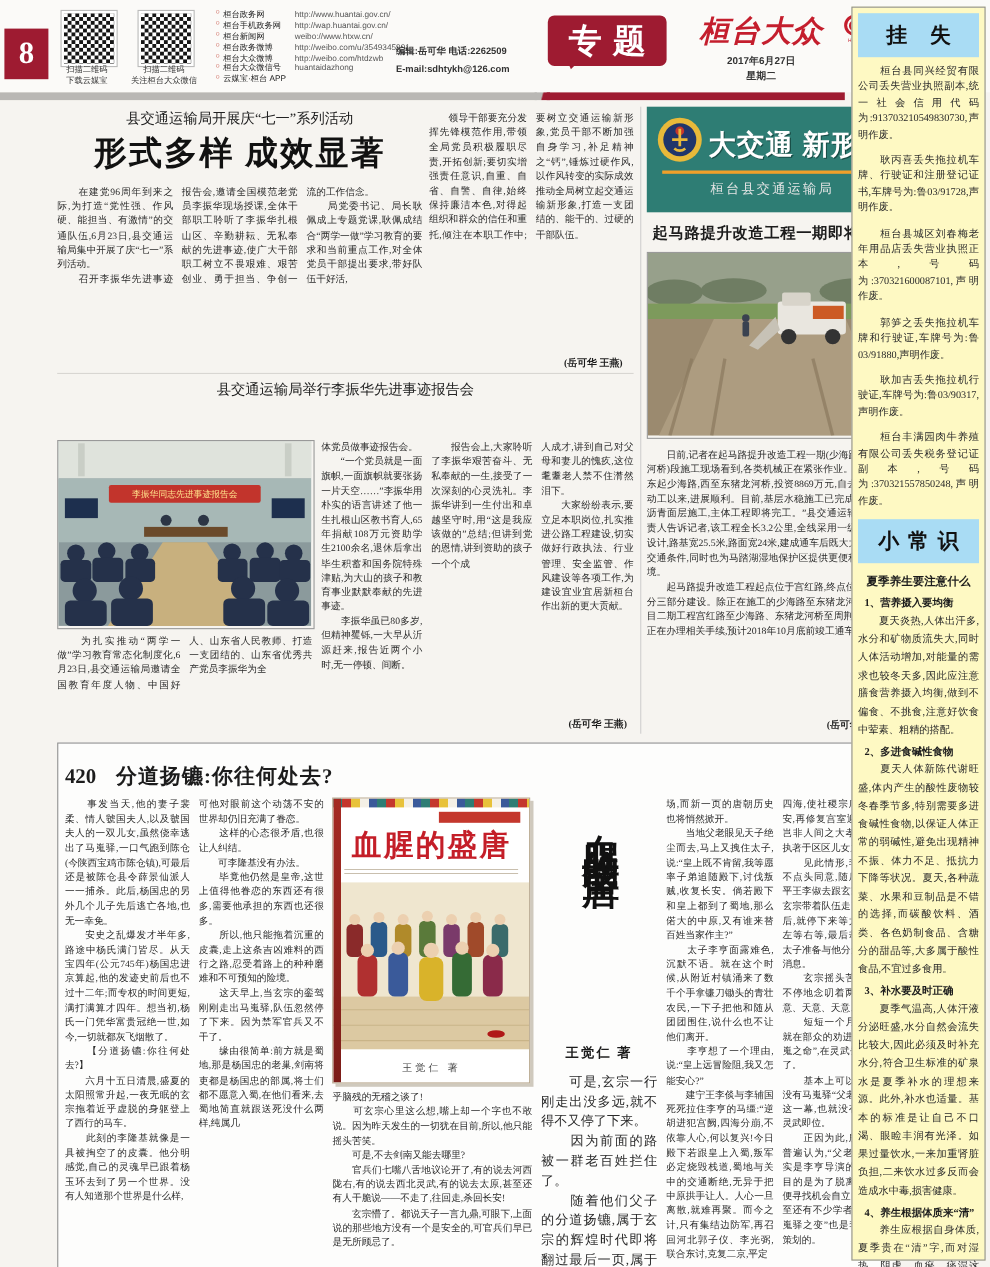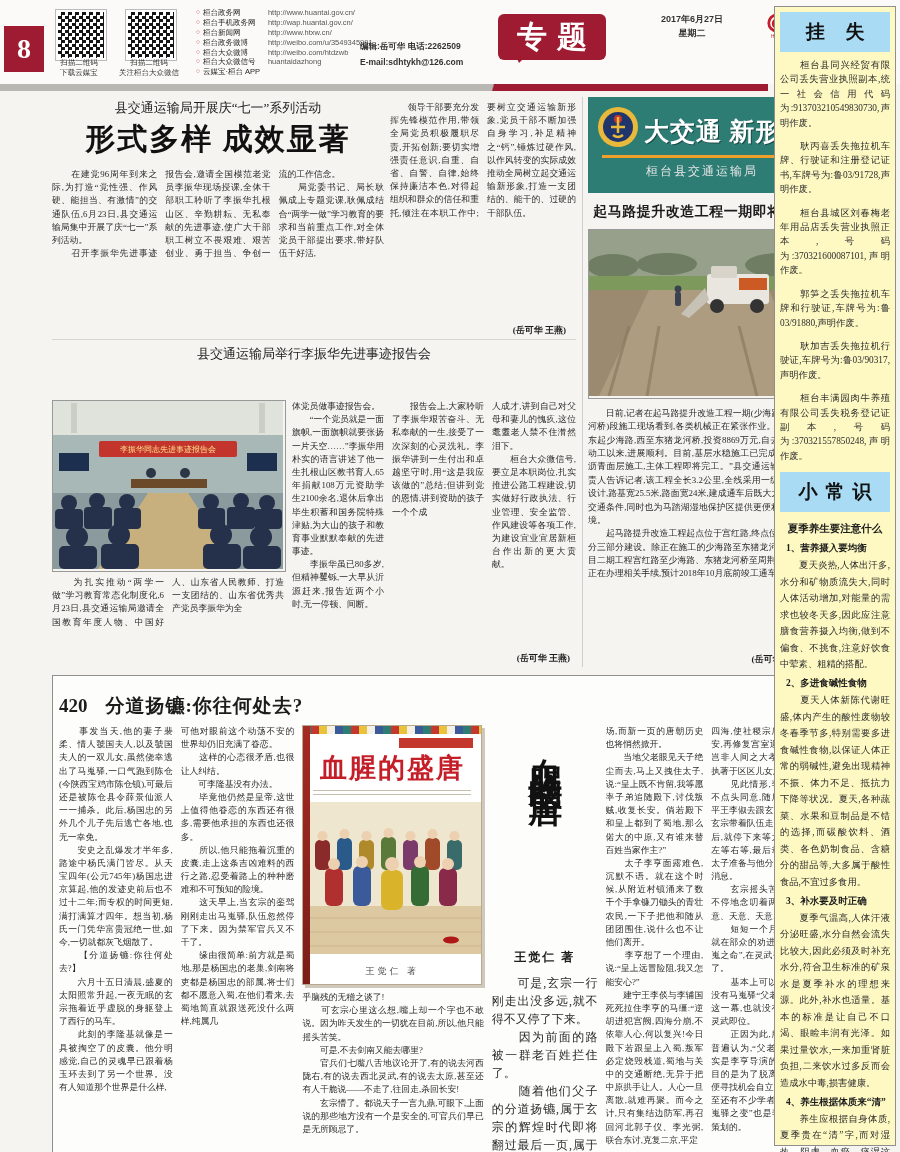--- a/index.html
+++ b/index.html
@@ -114,21 +114,21 @@
           <span class="lurl">http://www.huantai.gov.cn/</span>
         </div>
       <div class="linkrow">
           <span class="dot">○</span>
           <span class="lname">桓台手机政务网</span>
           <span class="lurl">http://wap.huantai.gov.cn/</span>
         </div>
       <div class="linkrow">
           <span class="dot">○</span>
           <span class="lname">桓台新闻网</span>
-          <span class="lurl">http://www.htxw.cn/</span>
+          <span class="lurl">weibo://www.htxw.cn/</span>
         </div>
       <div class="linkrow">
           <span class="dot">○</span>
           <span class="lname">桓台政务微博</span>
           <span class="lurl">http://weibo.com/u/3549345991</span>
         </div>
       <div class="linkrow">
           <span class="dot">○</span>
           <span class="lname">桓台大众微博</span>
           <span class="lurl">http://weibo.com/htdzwb</span>
@@ -146,20 +146,21 @@
     </div>
 
     <div class="editorblk">
       <div>编辑:岳可华 电话:2262509</div>
       <div>E-mail:sdhtykh@126.com</div>
     </div>
 
     <div class="badge">专题</div>
 
     <div class="paper">
+      <div class="papername">桓台大众</div>
       <svg class="paperlogo" viewBox="0 0 24 24">
         <path d="M12 3a9 9 0 1 0 9 9" fill="none" stroke="#c41e2d" stroke-width="3"></path>
         <path d="M12 8a4.5 4.5 0 1 0 4.5 4.5" fill="none" stroke="#c41e2d" stroke-width="2.4"></path>
       </svg>
       <div class="logosub">HTDZ</div>
       <div class="dateblk">
         <div>2017年6月27日</div>
         <div>星期二</div>
       </div>
     </div>
@@ -224,21 +225,21 @@
                   <rect x="190" y="145" width="38" height="23" rx="5"></rect>
               </g>
             </svg>
           </div>
           <div class="a2-caption jtext">　　为扎实推动“两学一做”学习教育常态化制度化,6月23日,县交通运输局邀请全国教育年度人物、中国好人、山东省人民教师、打造一支团结的、山东省优秀共产党员李振华为全</div>
           <div class="a2-c1 jtext">体党员做事迹报告会。
 　　“一个党员就是一面旗帜,一面旗帜就要张扬一片天空……”李振华用朴实的语言讲述了他一生扎根山区教书育人,65年捐献108万元资助学生2100余名,退休后拿出毕生积蓄和国务院特殊津贴,为大山的孩子和教育事业默默奉献的先进事迹。
 　　李振华虽已80多岁,但精神矍铄,一大早从沂源赶来,报告近两个小时,无一停顿、间断。</div>
           <div class="a2-c2 jtext">　　报告会上,大家聆听了李振华艰苦奋斗、无私奉献的一生,接受了一次深刻的心灵洗礼。李振华讲到一生付出和卓越坚守时,用“这是我应该做的”总结;但讲到党的恩情,讲到资助的孩子一个个成</div>
           <div class="a2-c3 jtext">人成才,讲到自己对父母和妻儿的愧疚,这位耄耋老人禁不住潸然泪下。
-　　桓台大众微信号,要立足本职岗位,扎实推进公路工程建设,切实做好行政执法、行业管理、安全监管、作风建设等各项工作,为建设宜业宜居新桓台作出新的更大贡献。</div>
+　　大家纷纷表示,要立足本职岗位,扎实推进公路工程建设,切实做好行政执法、行业管理、安全监管、作风建设等各项工作,为建设宜业宜居新桓台作出新的更大贡献。</div>
           <div class="byline" style="position:absolute;right:2px;bottom:2px;">(岳可华 王燕)</div>
         </div>
       </div>
 
       <div class="rightcol">
         <div class="banner">
           <svg width="44" height="44" viewBox="0 0 44 44" style="position:absolute;left:8px;top:8px;">
             <circle cx="22" cy="22" r="20" fill="#e8b93a"></circle>
             <circle cx="22" cy="22" r="15" fill="#20356b"></circle>
             <circle cx="22" cy="14" r="4" fill="#c4372d"></circle>

